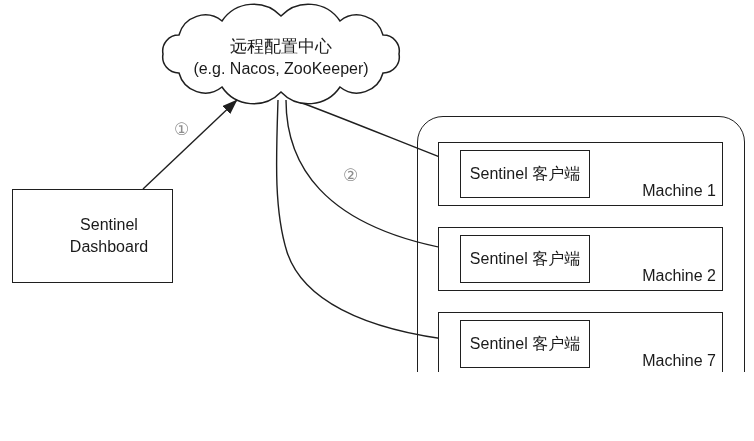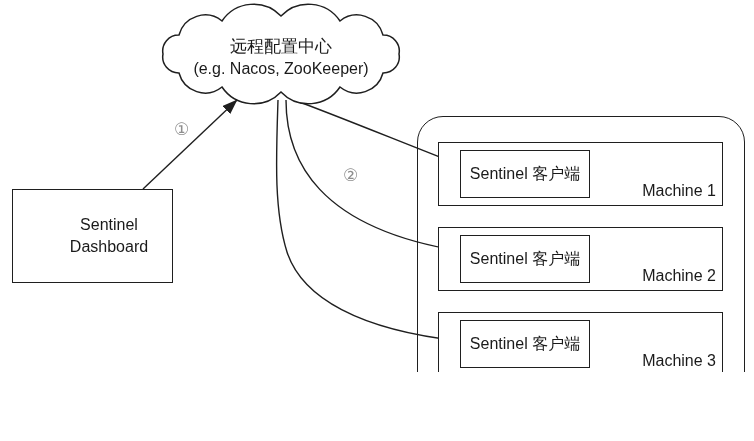--- a/index.html
+++ b/index.html
@@ -121,19 +121,19 @@
       <div class="machine-label">Machine 1</div>
     </div>
 
     <div class="box machine machine-2">
       <div class="box client">Sentinel 客户端</div>
       <div class="machine-label">Machine 2</div>
     </div>
 
     <div class="box machine machine-3">
       <div class="box client">Sentinel 客户端</div>
-      <div class="machine-label">Machine 3</div>
+      <div class="machine-label">Machine 7</div>
     </div>
 
     <div class="app-label">App A</div>
   </div>
 
 </div>
 
 </body></html>

